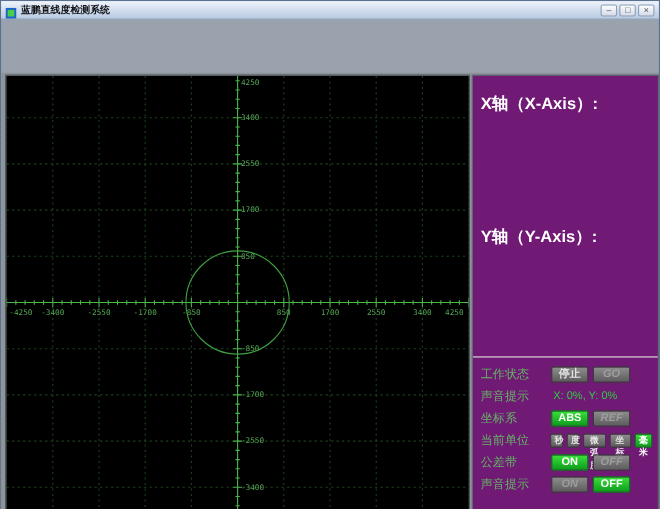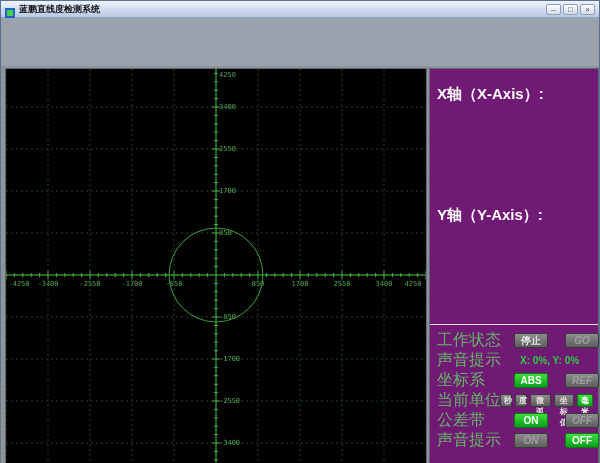--- a/index.html
+++ b/index.html
@@ -25,31 +25,31 @@
   .plot-wrap svg{display:block;}
   .right{position:absolute;left:428px;top:2px;width:170px;height:413px;background:#701a75;
          border:1px solid #62686f;box-sizing:border-box;display:flex;flex-direction:column;}
   .readout{height:256px;flex:0 0 256px;border-bottom:1px solid #e4e4e4;padding:16px 6px 0 7px;box-sizing:border-box;}
   .axis-label{color:#ffffff;font-size:15px;font-weight:bold;}
   .axis-label.y{margin-top:102px;}
 
   
   .panel{flex:1;padding:5px 2px 0 7px;}
   .row{display:flex;align-items:center;height:20px;}
-  .lbl{width:60px;flex:0 0 60px;font-size:16px;color:#64b464;white-space:nowrap;}
+  .lbl{width:60px;flex:0 0 60px;font-size:11px;color:#64b464;white-space:nowrap;}
   .content{flex:1;display:flex;align-items:center;justify-content:flex-end;padding-right:38px;}
   .content.full{padding-right:3px;}
   .content.left{justify-content:flex-start;padding-right:0;}
-  .btn{height:15px;min-width:34px;box-sizing:border-box;margin-left:17px;padding:0 0;
+  .btn{height:15px;min-width:34px;box-sizing:border-box;margin-left:4px;padding:0 0;
        background:linear-gradient(#8d8d8d,#5c5c5c);border:1px solid #3a3a3a;border-radius:2px;
        color:#e3e3e3;font-size:10px;font-weight:bold;line-height:13px;text-align:center;cursor:pointer;}
   .btn.dim{color:#9d9d9d;font-style:italic;}
   .btn.active{background:linear-gradient(#3ae03a,#0c9c1c);color:#ffffff;border-color:#0a7a14;text-align:center;}
   .btn.sm{min-width:0;margin-left:3px;padding:0 3px;font-size:8px;height:13px;line-height:11px;}
-  .val{margin-left:23px;color:#2ecc40;font-size:10px;font-weight:bold;}
+  .val{margin-left:6px;color:#2ecc40;font-size:10px;font-weight:normal;}
 
   
   .toolbar{flex:1;min-height:0;background:linear-gradient(#f0f0f0,#cbcbcb);
            border-top:1px solid #97979b;display:flex;align-items:center;padding-bottom:2px;}
   .tbtn{width:30px;height:21px;flex:0 0 30px;box-sizing:border-box;display:flex;align-items:center;justify-content:center;
         background:linear-gradient(#ffffff,#dadada);border:1px solid #8c8c8c;border-radius:2px;cursor:pointer;}
   .tbtn .tlabel{font-size:7px;font-weight:bold;letter-spacing:0;}
 </style>
 </head>
 <body>

